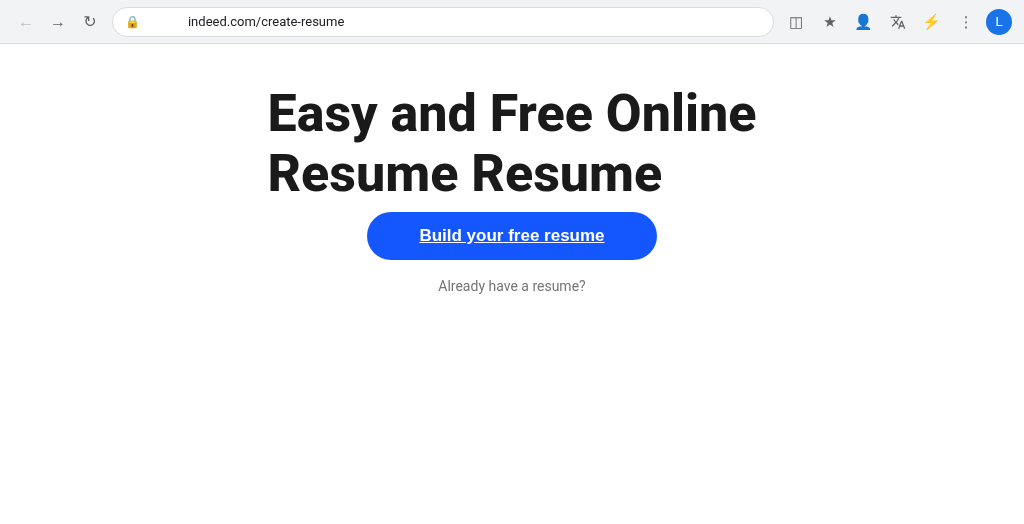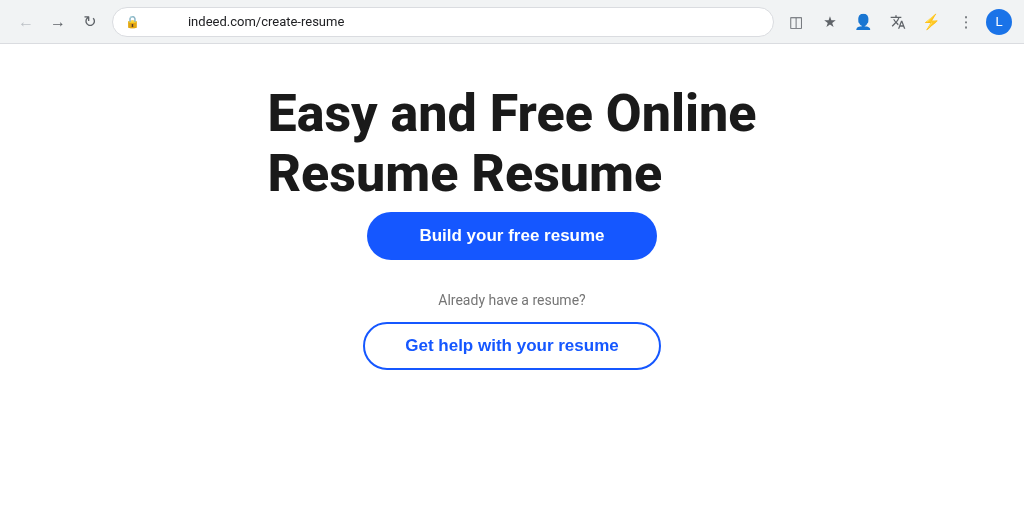--- a/index.html
+++ b/index.html
@@ -142,23 +142,24 @@
 
     .btn-primary {
       background: #1557ff;
       color: #fff;
       border: none;
       border-radius: 50px;
       padding: 14px 48px;
       font-size: 17px;
       font-weight: 700;
       cursor: pointer;
-      margin-bottom: 32px;
+      margin-bottom: 18px;
       min-width: 290px;
       text-align: center;
+      text-decoration: underline;
     }
 
     .already-text {
       font-size: 14px;
       color: #757575;
       margin-bottom: 14px;
     }
 
     .btn-secondary {
       background: #fff;
@@ -205,14 +206,13 @@
   <h1 class="hero-title">
     <span>Easy and Free Online</span><br>
     <span>Resume Resume</span>
   </h1>
 
 
   <button class="btn-primary">Build your free resume</button>
 
   <p class="already-text">Already have a resume?</p>
 
-  <button class="btn-secondary">Get help with your resume</button>
 </div>
 
 </body></html>

